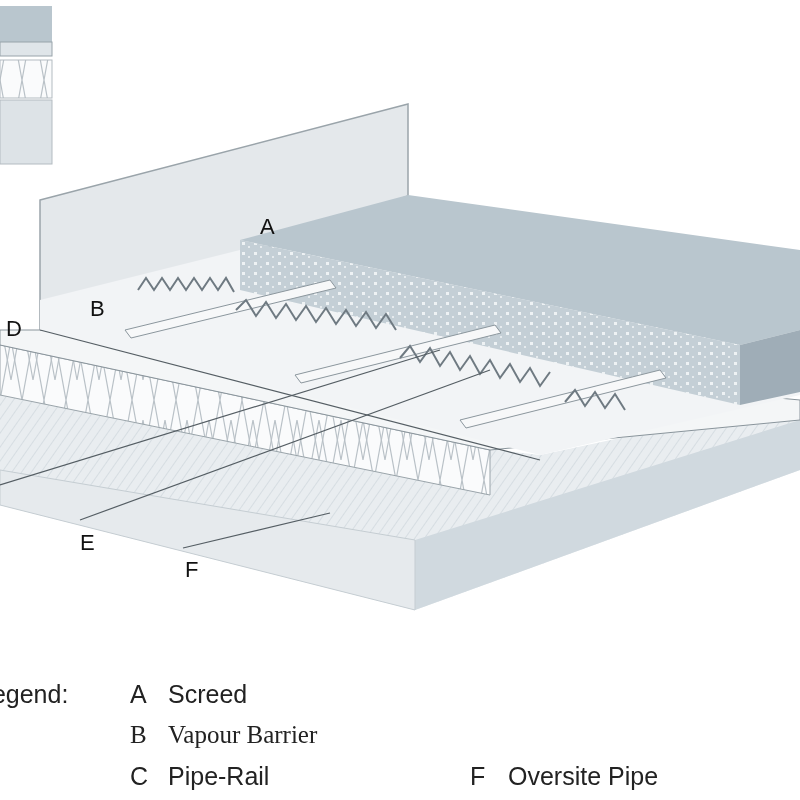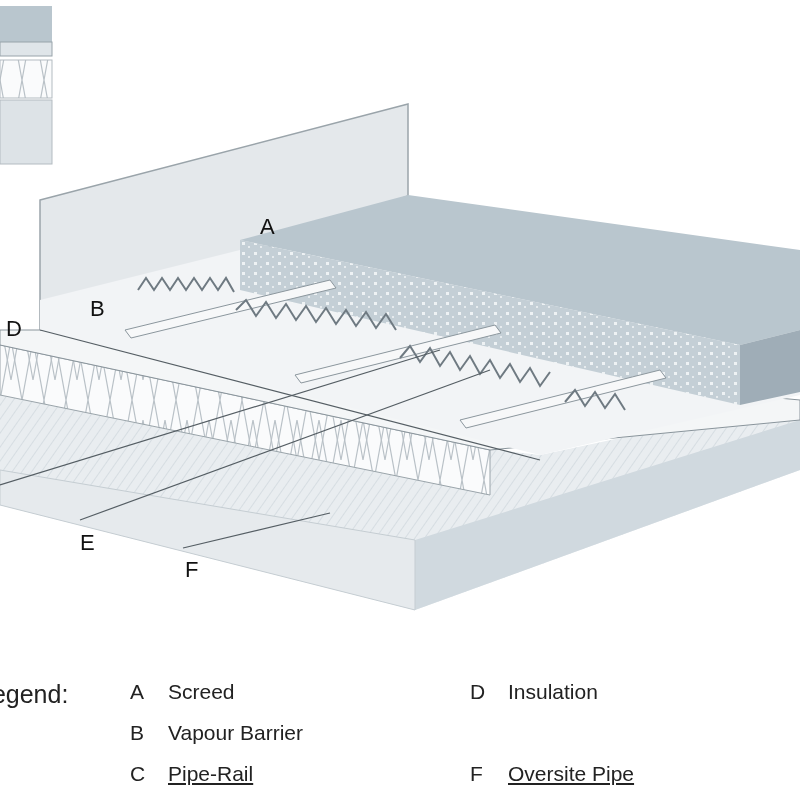--- a/index.html
+++ b/index.html
@@ -1,27 +1,27 @@
 <!DOCTYPE html>
 <html><head>
   <meta charset="utf-8">
   <style>
     html, body { margin: 0; padding: 0; background: #ffffff; }
     body { width: 800px; height: 800px; position: relative; overflow: hidden; font-family: "Liberation Sans", sans-serif; }
     #diagram { position: absolute; left: 0; top: 0; width: 800px; height: 640px; }
     .callout { font-family: "Liberation Sans", sans-serif; font-size: 22px; fill: #111; }
     .legend { position: absolute; left: 0; top: 670px; width: 800px; height: 130px; }
     .legend-title { position: absolute; left: -22px; top: 10px; font-size: 25px; color: #222; white-space: nowrap; }
-    .legend-item { position: absolute; font-size: 21px; color: #222; white-space: nowrap; }
+    .legend-item { position: absolute; font-size: 25px; color: #222; white-space: nowrap; }
     .legend-item .key { display: inline-block; width: 38px; }
     .col1 { left: 130px; }
     .col2 { left: 470px; }
     .row0 { top: 10px; }
-    .row1 { top: 51px; }
-    .row2 { top: 92px; text-decoration: underline; }
+    .row1 { top: 51px; font-family: Liberation Serif, serif; }
+    .row2 { top: 92px; }
   </style>
 </head>
 <body>
 
 <svg id="diagram" viewBox="0 0 800 640" xmlns="http://www.w3.org/2000/svg">
   <defs>
     <pattern id="dots" width="12" height="10" patternUnits="userSpaceOnUse">
       <rect width="12" height="10" fill="#c4cfd6"></rect>
       <rect x="2" y="2" width="3" height="3" fill="#eef2f4"></rect>
       <rect x="8" y="6" width="2" height="2" fill="#e6ebee"></rect>
@@ -91,19 +91,16 @@
 
   <div class="legend-item col1 row0">
     <span class="key">A</span><span>Screed</span>
   </div>
   <div class="legend-item col1 row1">
     <span class="key">B</span><span>Vapour Barrier</span>
   </div>
   <div class="legend-item col1 row2">
     <span class="key">C</span><span>Pipe-Rail</span>
   </div>
-  <div class="legend-item col2 row0">
-    <span class="key">D</span><span>Insulation</span>
-  </div>
   <div class="legend-item col2 row2">
     <span class="key">F</span><span>Oversite Pipe</span>
   </div>
 </div>
 
 </body></html>

